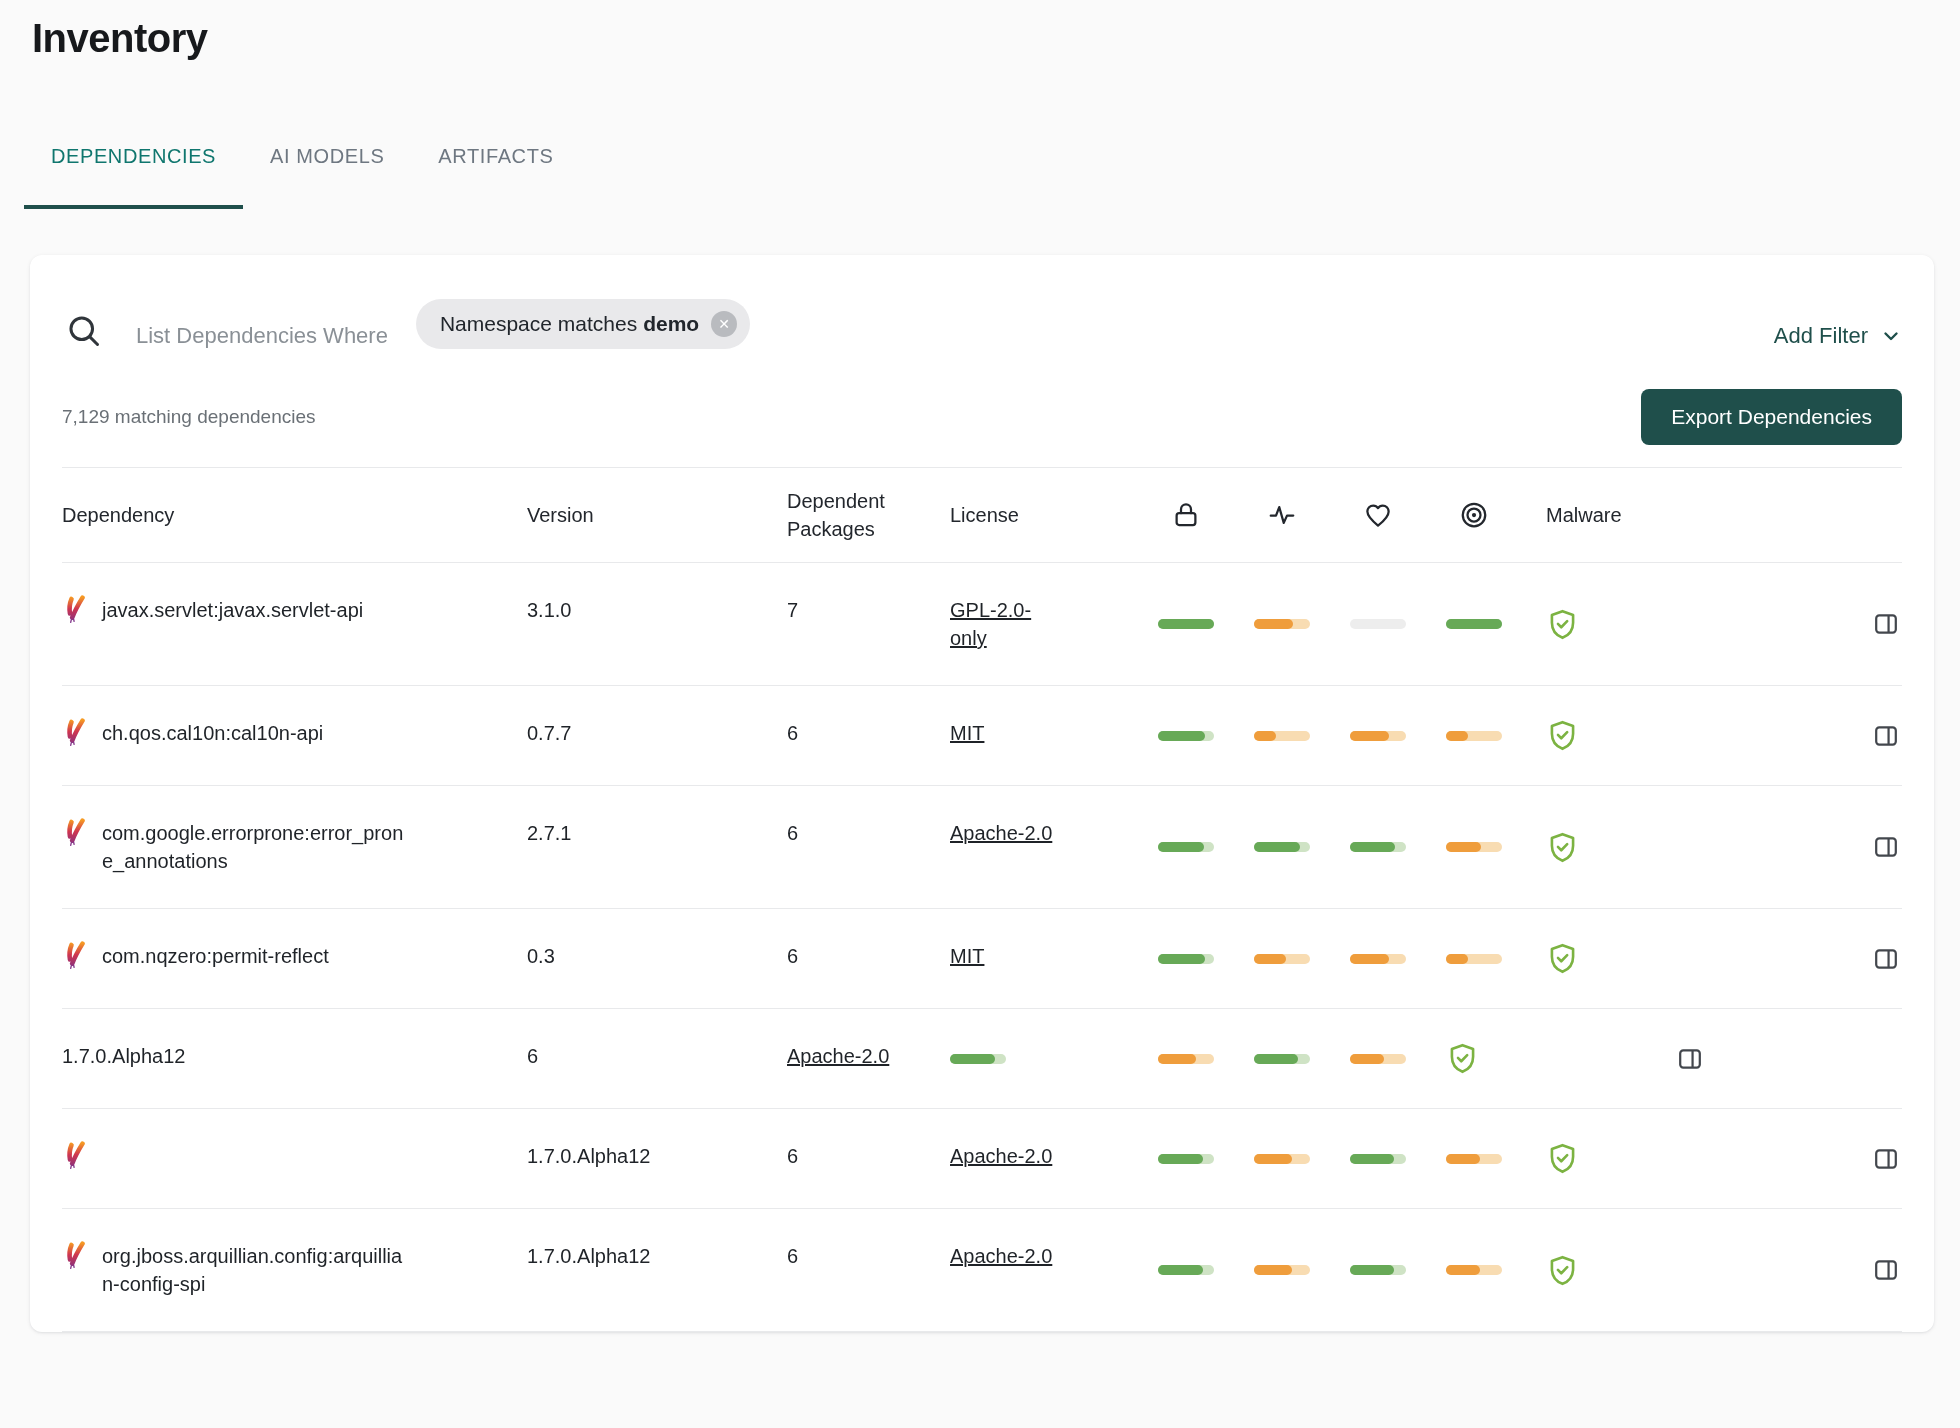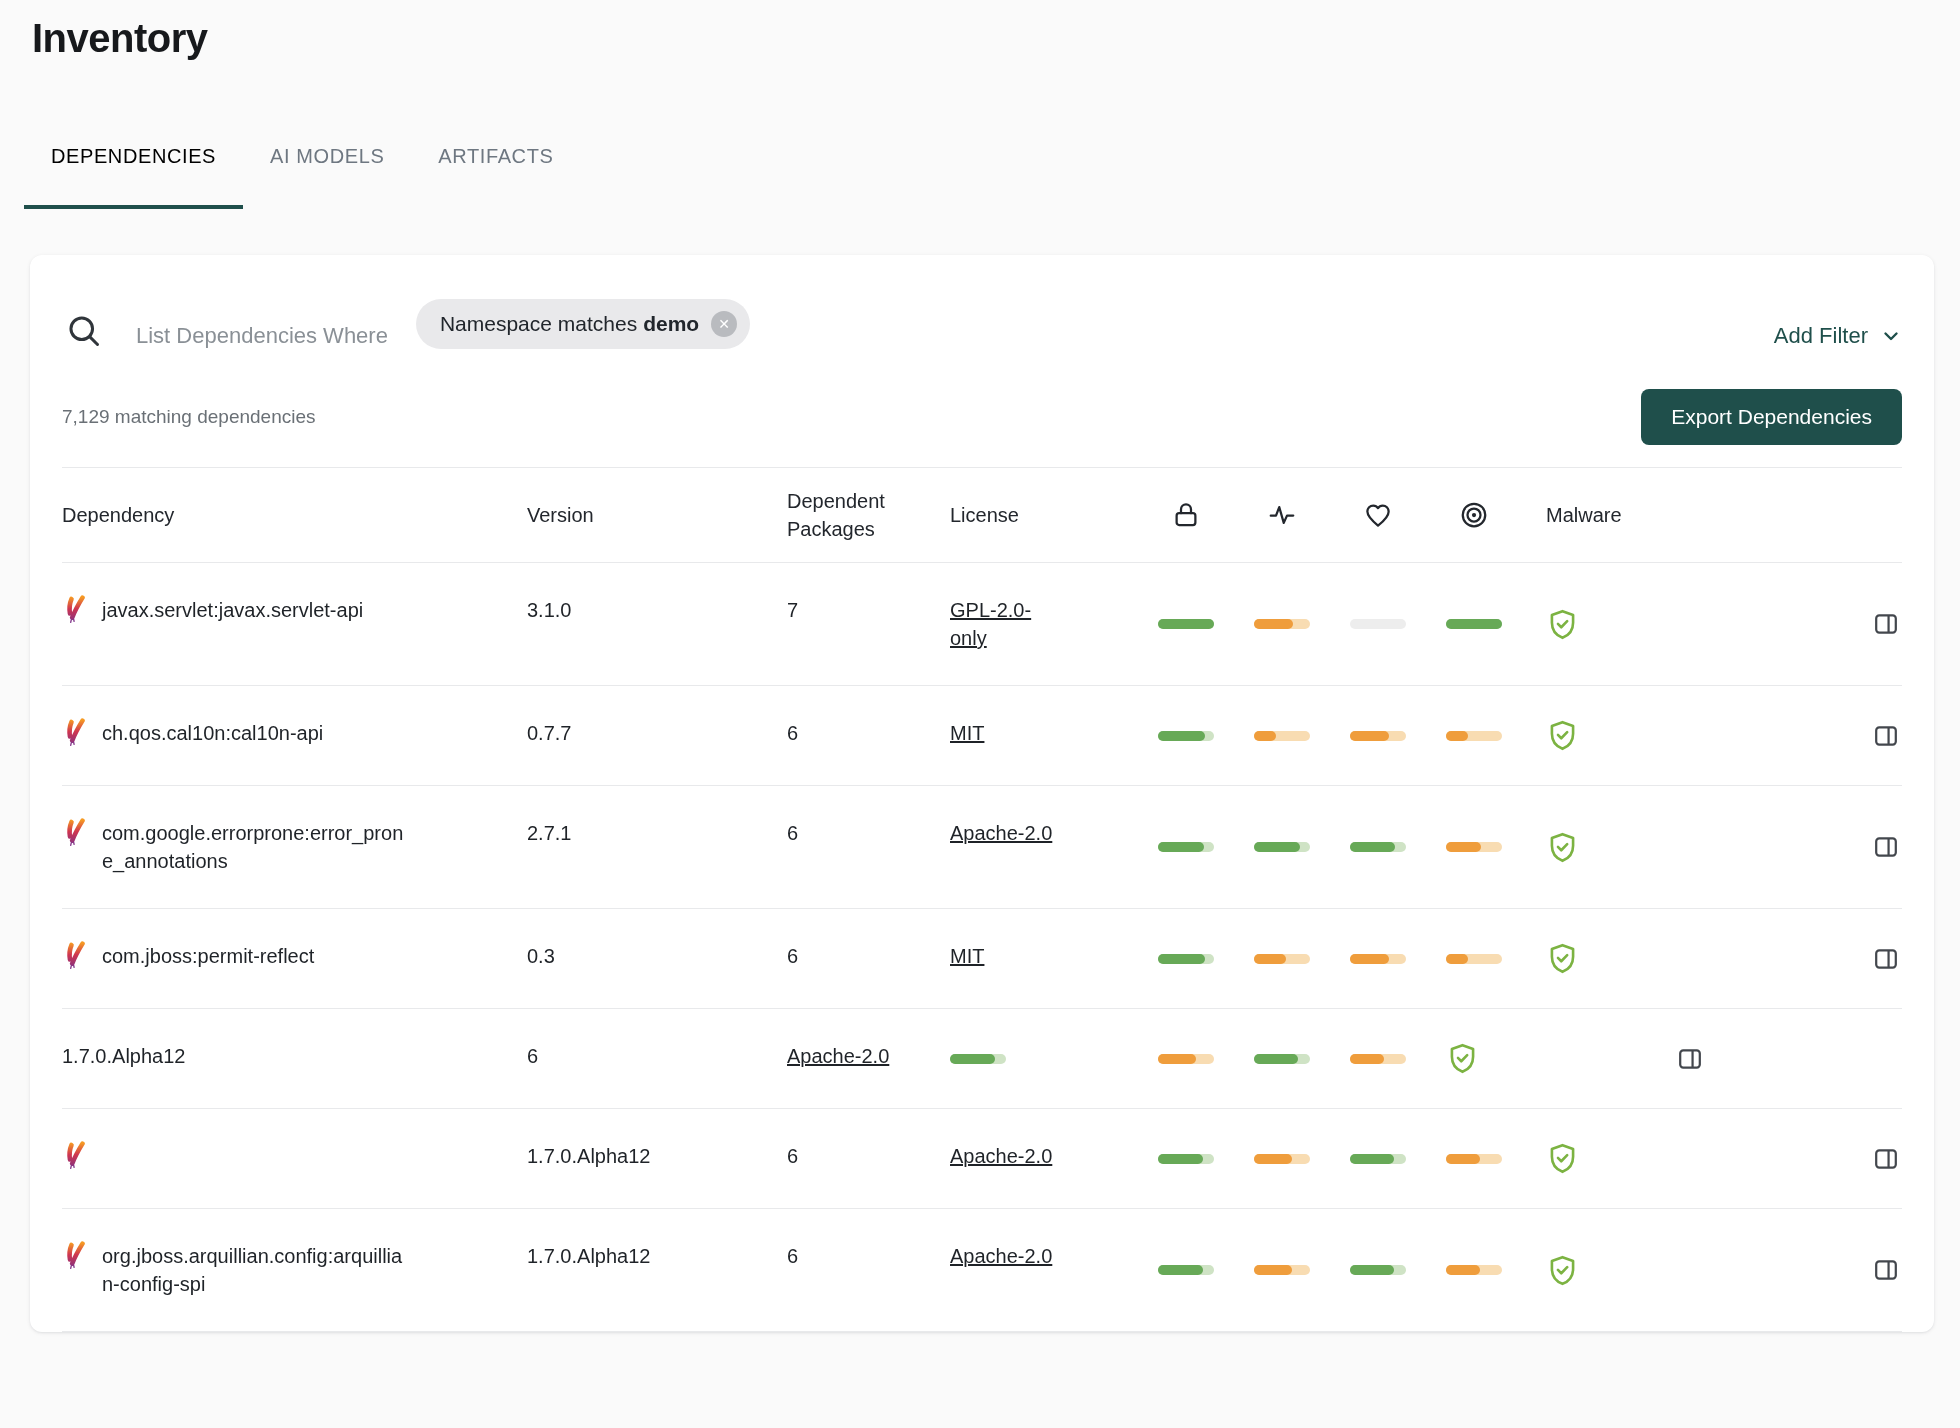--- a/index.html
+++ b/index.html
@@ -8,21 +8,21 @@
     width:1960px; height:1428px; overflow:hidden; position:relative;
     background:#fafafa; color:#1f2328;
     font-family:"Liberation Sans", sans-serif;
   }
   .page { padding:0 30px; }
 
   h1.title { font-size:40px; font-weight:600; letter-spacing:-0.5px; margin:16px 0 0 2px; color:#17191c; }
 
   .tabs { display:flex; margin:84px 0 0 -6px; }
   .tab { font-size:20px; letter-spacing:0.6px; color:#6e7781; padding:0 27px 37px 27px; cursor:pointer; border-bottom:4px solid transparent; font-weight:500; }
-  .tab.active { color:#000000; border-bottom-color:#1f4f4b; }
+  .tab.active { color:#0f766e; border-bottom-color:#1f4f4b; }
 
   .card { margin-top:46px; width:1904px; background:#ffffff; border-radius:12px;
           box-shadow:0 1px 2px rgba(16,24,40,.05), 0 1px 4px rgba(16,24,40,.08); }
   .card-inner { padding:0 32px; }
 
   .filter-row { display:flex; align-items:flex-end; padding-top:44px; }
   .search-icon { width:36px; height:36px; margin:0 34px 0 4px; flex:0 0 auto; }
   .filter-prompt { color:#8a9096; font-size:22px; margin-right:28px; cursor:text; }
   .chip { background:#e9e9eb; border-radius:26px; height:50px; display:inline-flex; align-items:center;
           padding:0 13px 0 24px; font-size:21px; color:#21262c; cursor:default; }
@@ -287,21 +287,21 @@
                   <path d="M14.2 4.6 V19.4"></path>
                 </svg>
               </button>
             </div>
           </div>
           <div class="trow row-grid">
             <div class="cell name-cell"><span class="pkg-icon"><svg width="26" height="30" viewBox="0 0 26 30" fill="none">
                   <path d="M9.5 4 C7.6 8.5 7.1 13.5 8 18.5" stroke="url(#mvnGrad)" stroke-width="4.6" stroke-linecap="round"></path>
                   <path d="M20.5 2.6 C16.8 8.6 13 15.4 10.2 22.6" stroke="url(#mvnGrad)" stroke-width="4.6" stroke-linecap="round"></path>
                   <path d="M9.3 24.6 L8.7 27.4 M11.7 24.4 L12.1 26.3" stroke="#7e3087" stroke-width="1.3" stroke-linecap="round"></path>
-                </svg></span><span class="dep-name">com.jboss:permit-reflect</span></div>
+                </svg></span><span class="dep-name">com.nqzero:permit-reflect</span></div>
             <div class="cell">0.3</div>
             <div class="cell">6</div>
             <div class="cell license-cell"><span>MIT</span></div>
             <div class="cell bar-cell">
               <div class="bar green">
                 <div class="fill" style="width:84%"></div>
               </div>
             </div>
             <div class="cell bar-cell">
               <div class="bar orange">

